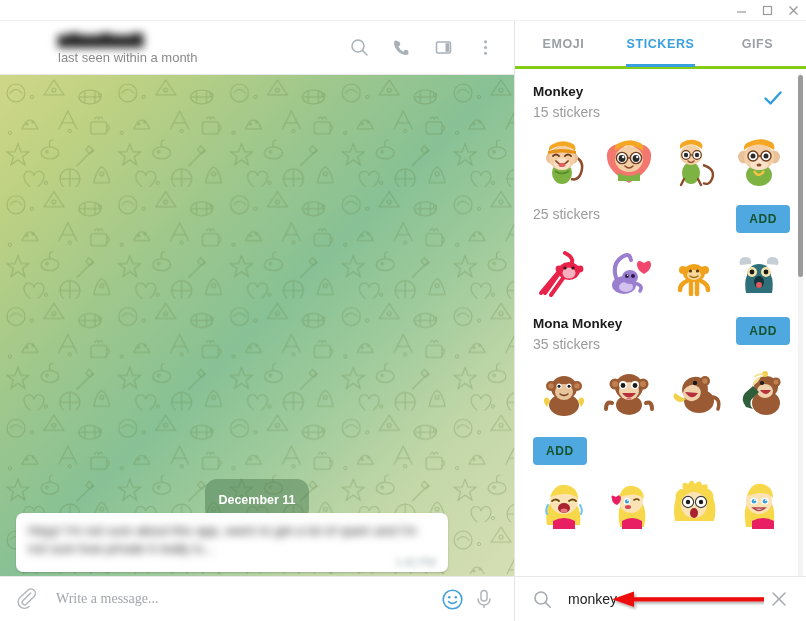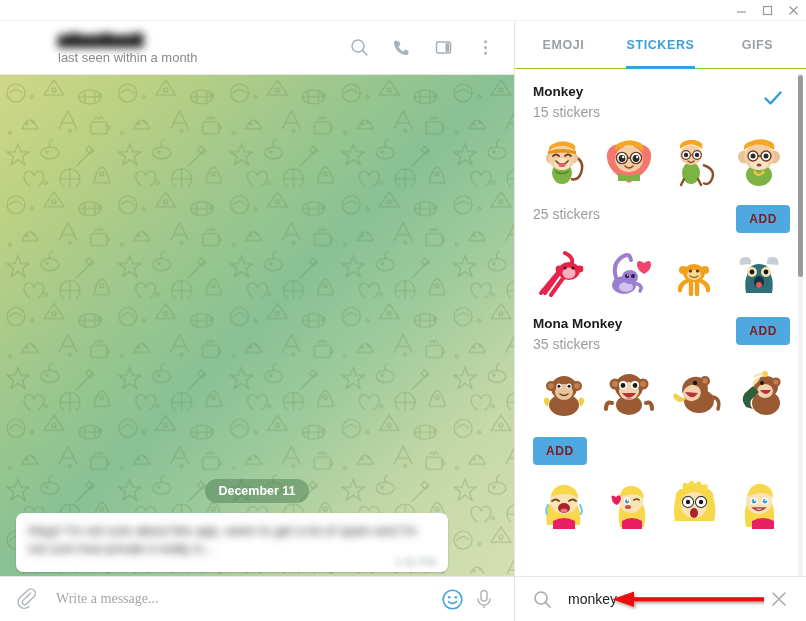--- a/index.html
+++ b/index.html
@@ -104,21 +104,21 @@
     position: absolute;
     left: 0; right: 0;
     top: 404px;
     display: flex; justify-content: center;
   }
   .date-pill {
     background: rgba(60,110,70,.42);
     color: #fff;
     font-size: 12.5px;
     font-weight: bold;
-    padding: 5px 13px;
+    padding: 14px 13px;
     border-radius: 12px;
   }
   .msg-row {
     position: absolute;
     left: 16px;
     top: 438px;
     width: 432px;
   }
   .bubble {
     background: #fff;
@@ -181,21 +181,21 @@
     flex-direction: column;
     background: #ffffff;
     min-width: 0;
     position: relative;
   }
   .tabs {
     height: 48px;
     flex: 0 0 48px;
     display: flex;
     align-items: stretch;
-    border-bottom: 1px solid #84cc16;
+    border-bottom: 3px solid #84cc16;
     background: #fff;
   }
   .tab {
     flex: 1;
     display: flex; align-items: center; justify-content: center;
     font-size: 12.5px;
     font-weight: bold;
     letter-spacing: .6px;
     color: #9aa0a6;
     position: relative;
@@ -231,21 +231,21 @@
     line-height: 18px;
   }
   .pack-count {
     font-size: 14px;
     color: #9b9b9b;
     line-height: 18px;
     margin-top: 2px;
   }
   .add-btn {
     background: #4fa9e0;
-    color: #7f1d1d;
+    color: #14532d;
     font-size: 12px;
     font-weight: bold;
     letter-spacing: .6px;
     border: none;
     border-radius: 4px;
     padding: 7px 13px;
     margin-top: 2px;
     font-family: "Liberation Sans", sans-serif;
   }
   .check-mark {

